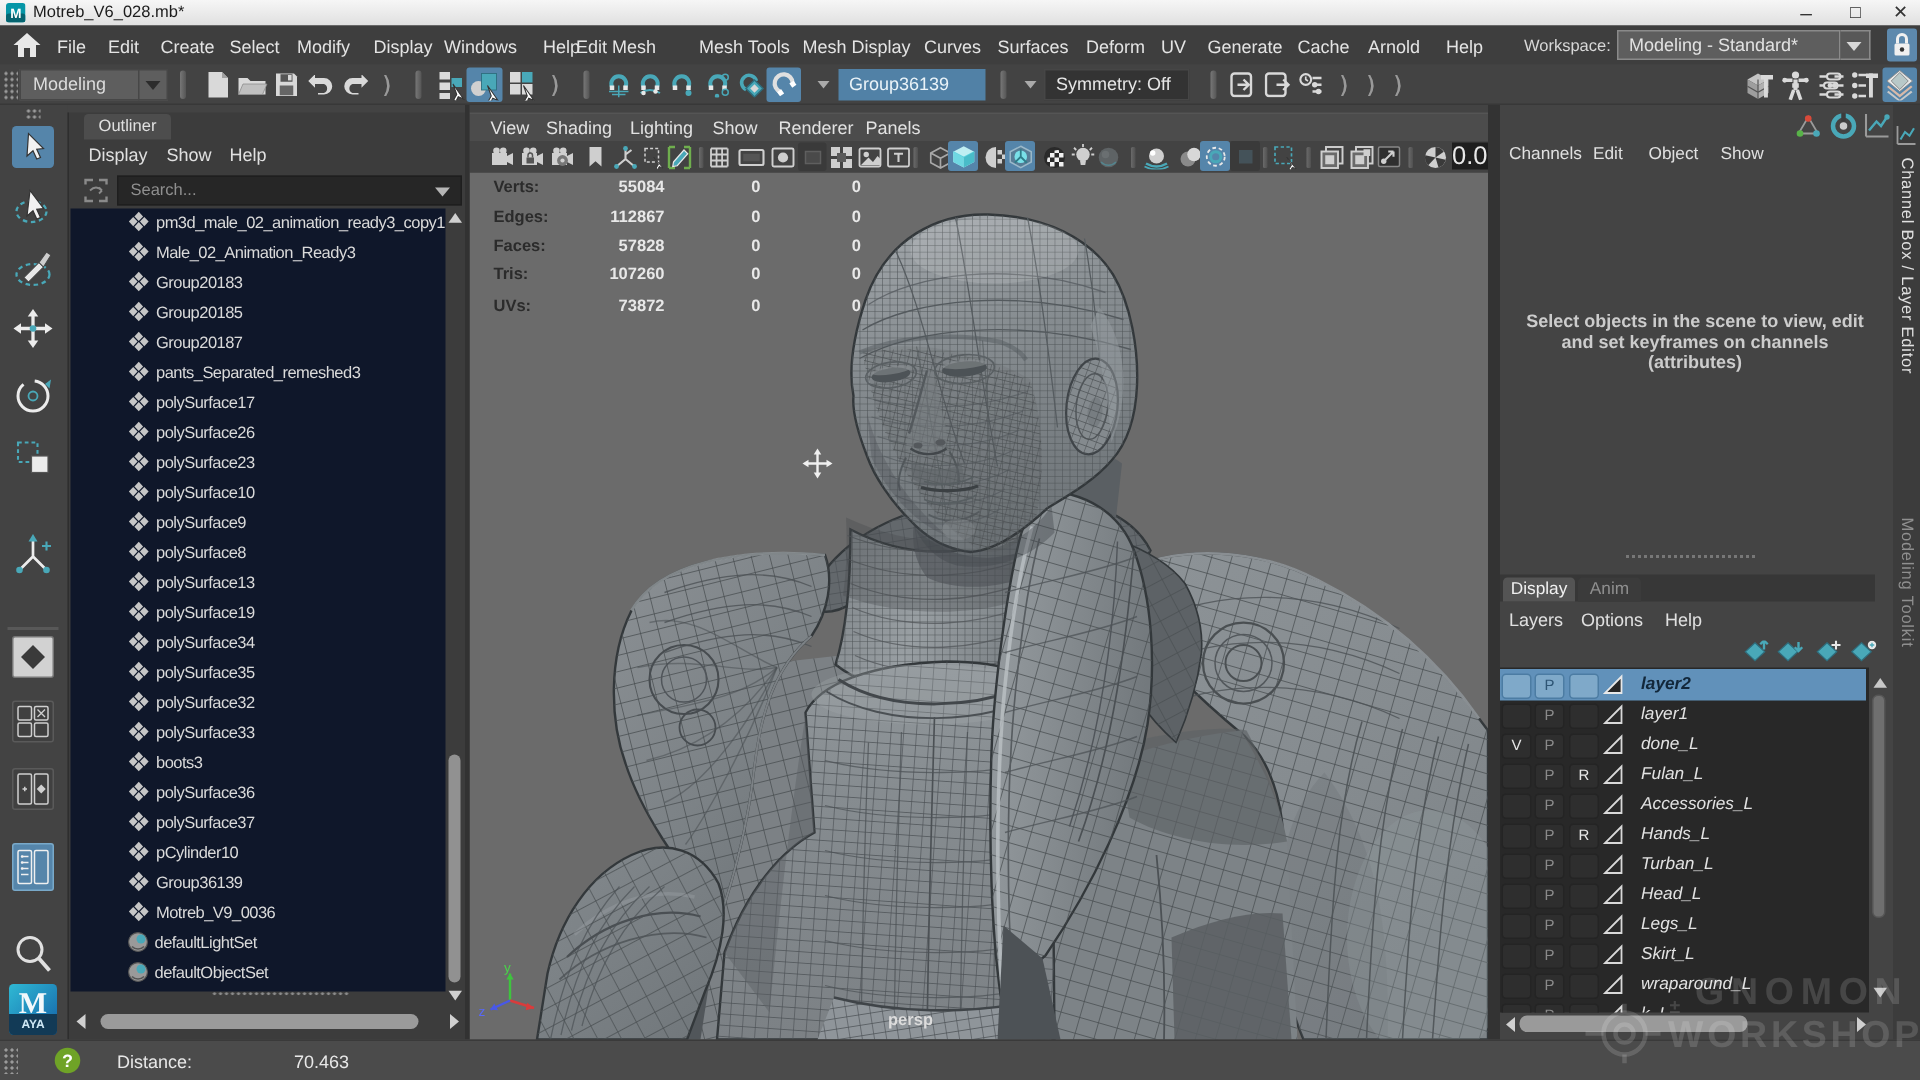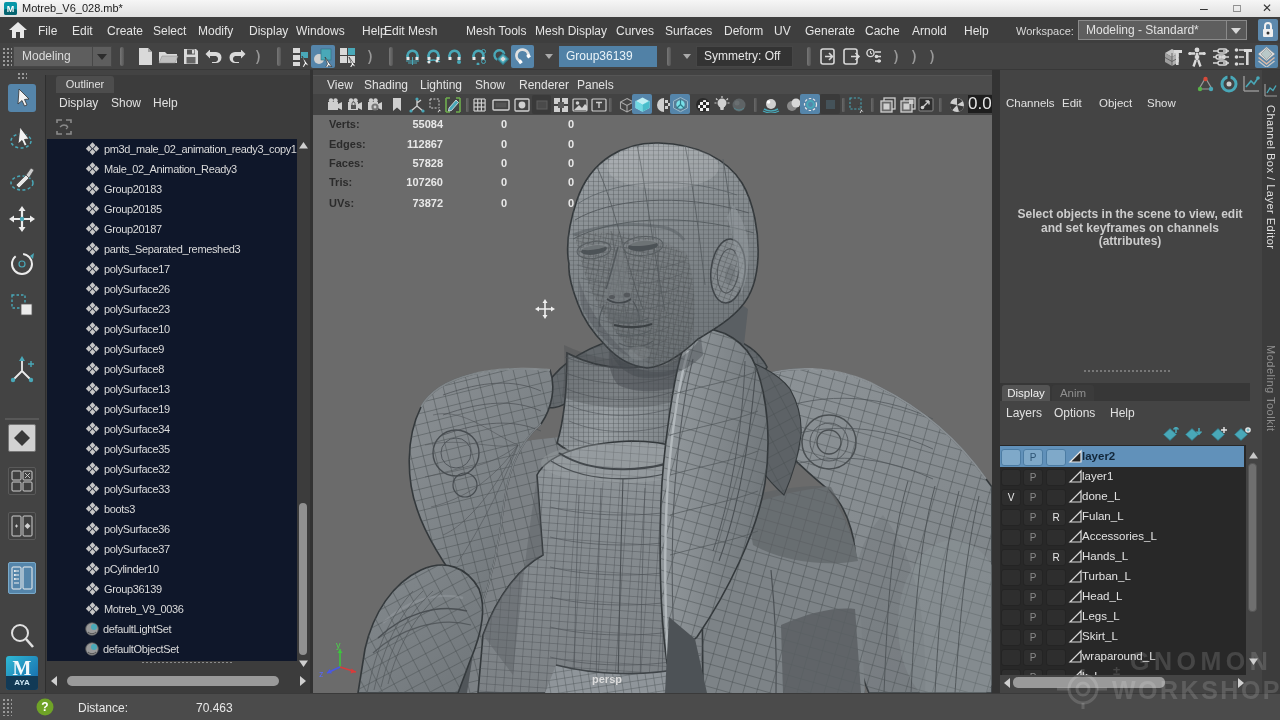--- a/index.html
+++ b/index.html
@@ -26,21 +26,21 @@
 #view3d{position:absolute;left:0;top:39px;width:679px;height:705px;}
 #rpanel{left:1000px;top:70px;width:262px;height:650px;background:#444444;}
 #rstrip{left:1262px;top:70px;width:18px;height:650px;background:#3c3c3c;}
 .vtext{position:absolute;writing-mode:vertical-rl;font-size:11px;color:#cfcfcf;letter-spacing:0.5px;}
 #chanmsg{position:absolute;left:10px;top:138px;width:240px;color:#cccccc;font-size:12px;font-weight:bold;text-align:center;line-height:13.5px;}
 .rmenu{position:absolute;color:#e0e0e0;font-size:11.5px;}
 #layertabs{position:absolute;left:0px;top:313px;width:250px;height:18px;background:#373737;}
 #laylist{position:absolute;left:0px;top:375px;width:246px;height:230px;background:#282828;overflow:hidden;}
 .lrow{position:absolute;left:0;width:244px;height:20px;}
 .lbox{position:absolute;top:1px;width:20px;height:17px;background:#2e2e2e;border:1px solid #242424;border-radius:3px;color:#8a8a8a;font-size:10px;text-align:center;line-height:16px;}
-.lname{position:absolute;left:82px;top:2px;color:#e2e2e2;font-size:11.5px;}
+.lname{position:absolute;left:94px;top:2px;color:#e2e2e2;font-size:11.5px;font-style:italic;}
 #botbar{left:0;top:693px;width:1280px;height:27px;background:#4b4b4b;border-top:1px solid #3a3a3a;color:#e8e8e8;font-size:12px;}
 #wm{left:1035px;top:645px;width:245px;height:75px;color:rgba(255,255,255,0.14);font-weight:bold;pointer-events:none;z-index:50;}
 </style>
 </head>
 <body>
 <div id="app">
   <div class="abs" id="titlebar">
     <svg class="abs" style="left:4px;top:2px" width="13" height="13">
         <rect x="0" y="0" width="13" height="13" rx="2" fill="#0696a7"></rect>
         <rect x="0" y="7" width="13" height="6" rx="2" fill="#056470"></rect>
@@ -344,20 +344,23 @@
     </div>
   <div class="abs" id="outliner">
     <div id="outl-tab">Outliner</div>
     <span class="omenu" style="left:13px">Display</span>
     <span class="omenu" style="left:65px">Show</span>
     <span class="omenu" style="left:107px">Help</span>
     <svg class="abs" style="left:8px;top:43px" width="20" height="18" viewBox="0 0 20 18">
         <path d="M3 5 L3 2 L8 2 M12 2 L17 2 L17 5 M17 13 L17 16 L12 16 M8 16 L3 16 L3 13" stroke="#8a8a8a" stroke-width="1.6" fill="none"></path>
         <path d="M6 9 Q10 5 14 9 M14 9 L12 7 M14 9 L12 11" stroke="#8a8a8a" stroke-width="1.2" fill="none"></path>
       </svg>
+    <div id="osearch">Search...<svg class="abs" style="right:6px;top:6px" width="12" height="8">
+          <path d="M1 1 L11 1 L6 7 Z" fill="#b5b5b5"></path>
+        </svg></div>
     <svg class="abs" style="left:3px;top:600px" width="10" height="12">
         <path d="M8 1 L2 6 L8 11 Z" fill="#d0d0d0"></path>
       </svg>
 <div class="abs" style="left:21px;top:601px;width:212px;height:10px;background:#9a9a9a;border-radius:5px;"></div>
 <svg class="abs" style="left:252px;top:600px" width="10" height="12">
         <path d="M2 1 L8 6 L2 11 Z" fill="#d0d0d0"></path>
       </svg>
 <div class="abs" style="left:95px;top:586px;width:92px;height:3px;background-image:radial-gradient(#8a8a8a 38%,transparent 42%);background-size:4px 3px;"></div>
 <svg class="abs" style="left:252px;top:66px" width="11" height="9">
         <path d="M5.5 1 L10 7.5 L1 7.5 Z" fill="#d0d0d0"></path>

